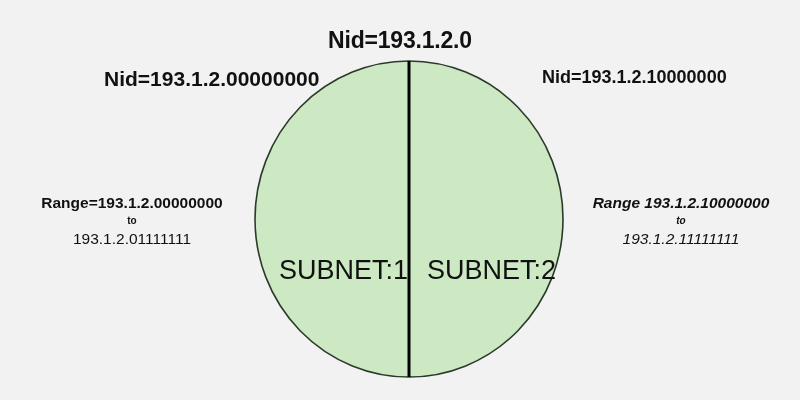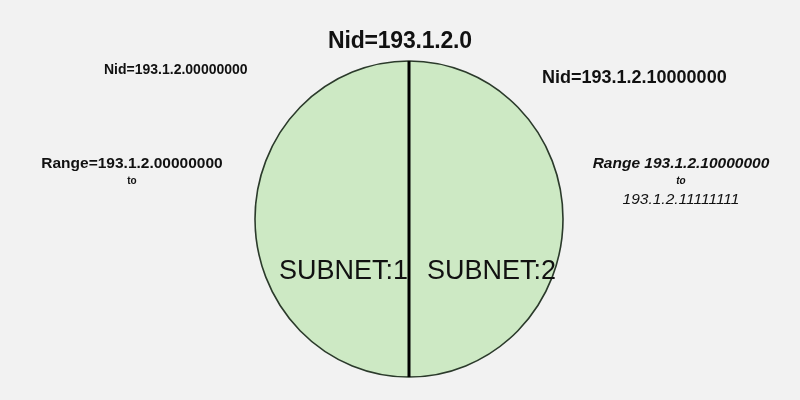--- a/index.html
+++ b/index.html
@@ -47,35 +47,36 @@
     top: 27px;
     width: 800px;
     text-align: center;
     font-size: 23px;
     font-weight: 700;
     letter-spacing: -0.2px;
   }
 
   #nid-left {
     left: 104px;
-    top: 61px;
-    font-size: 14px;
+    top: 67px;
+    font-size: 21px;
     font-weight: 700;
   }
   #nid-right {
     left: 542px;
     top: 67px;
     font-size: 18px;
     font-weight: 700;
   }
 
   .range-block {
     position: absolute;
     text-align: center;
     white-space: nowrap;
+    margin-top: 40px;
   }
   #range-left {
     left: 12px;
     top: 152px;
     width: 240px;
   }
   #range-right {
     left: 562px;
     top: 152px;
     width: 238px;
@@ -114,20 +115,21 @@
 
   <div class="lbl" id="title">Nid=193.1.2.0</div>
 
   <div class="lbl" id="nid-left">Nid=193.1.2.00000000</div>
 
   <div class="lbl" id="nid-right">Nid=193.1.2.10000000</div>
 
   <div class="range-block" id="range-left">
     <div class="range-head">Range=193.1.2.00000000</div>
     <div class="range-to">to</div>
+    <div class="range-tail">193.1.2.01111111</div>
   </div>
 
   <div class="range-block" id="range-right">
     <div class="range-head">Range 193.1.2.10000000</div>
     <div class="range-to">to</div>
     <div class="range-tail">193.1.2.11111111</div>
   </div>
 
   <div id="circle-wrap">
     <svg id="circle-svg" viewBox="0 0 310 318" xmlns="http://www.w3.org/2000/svg">

